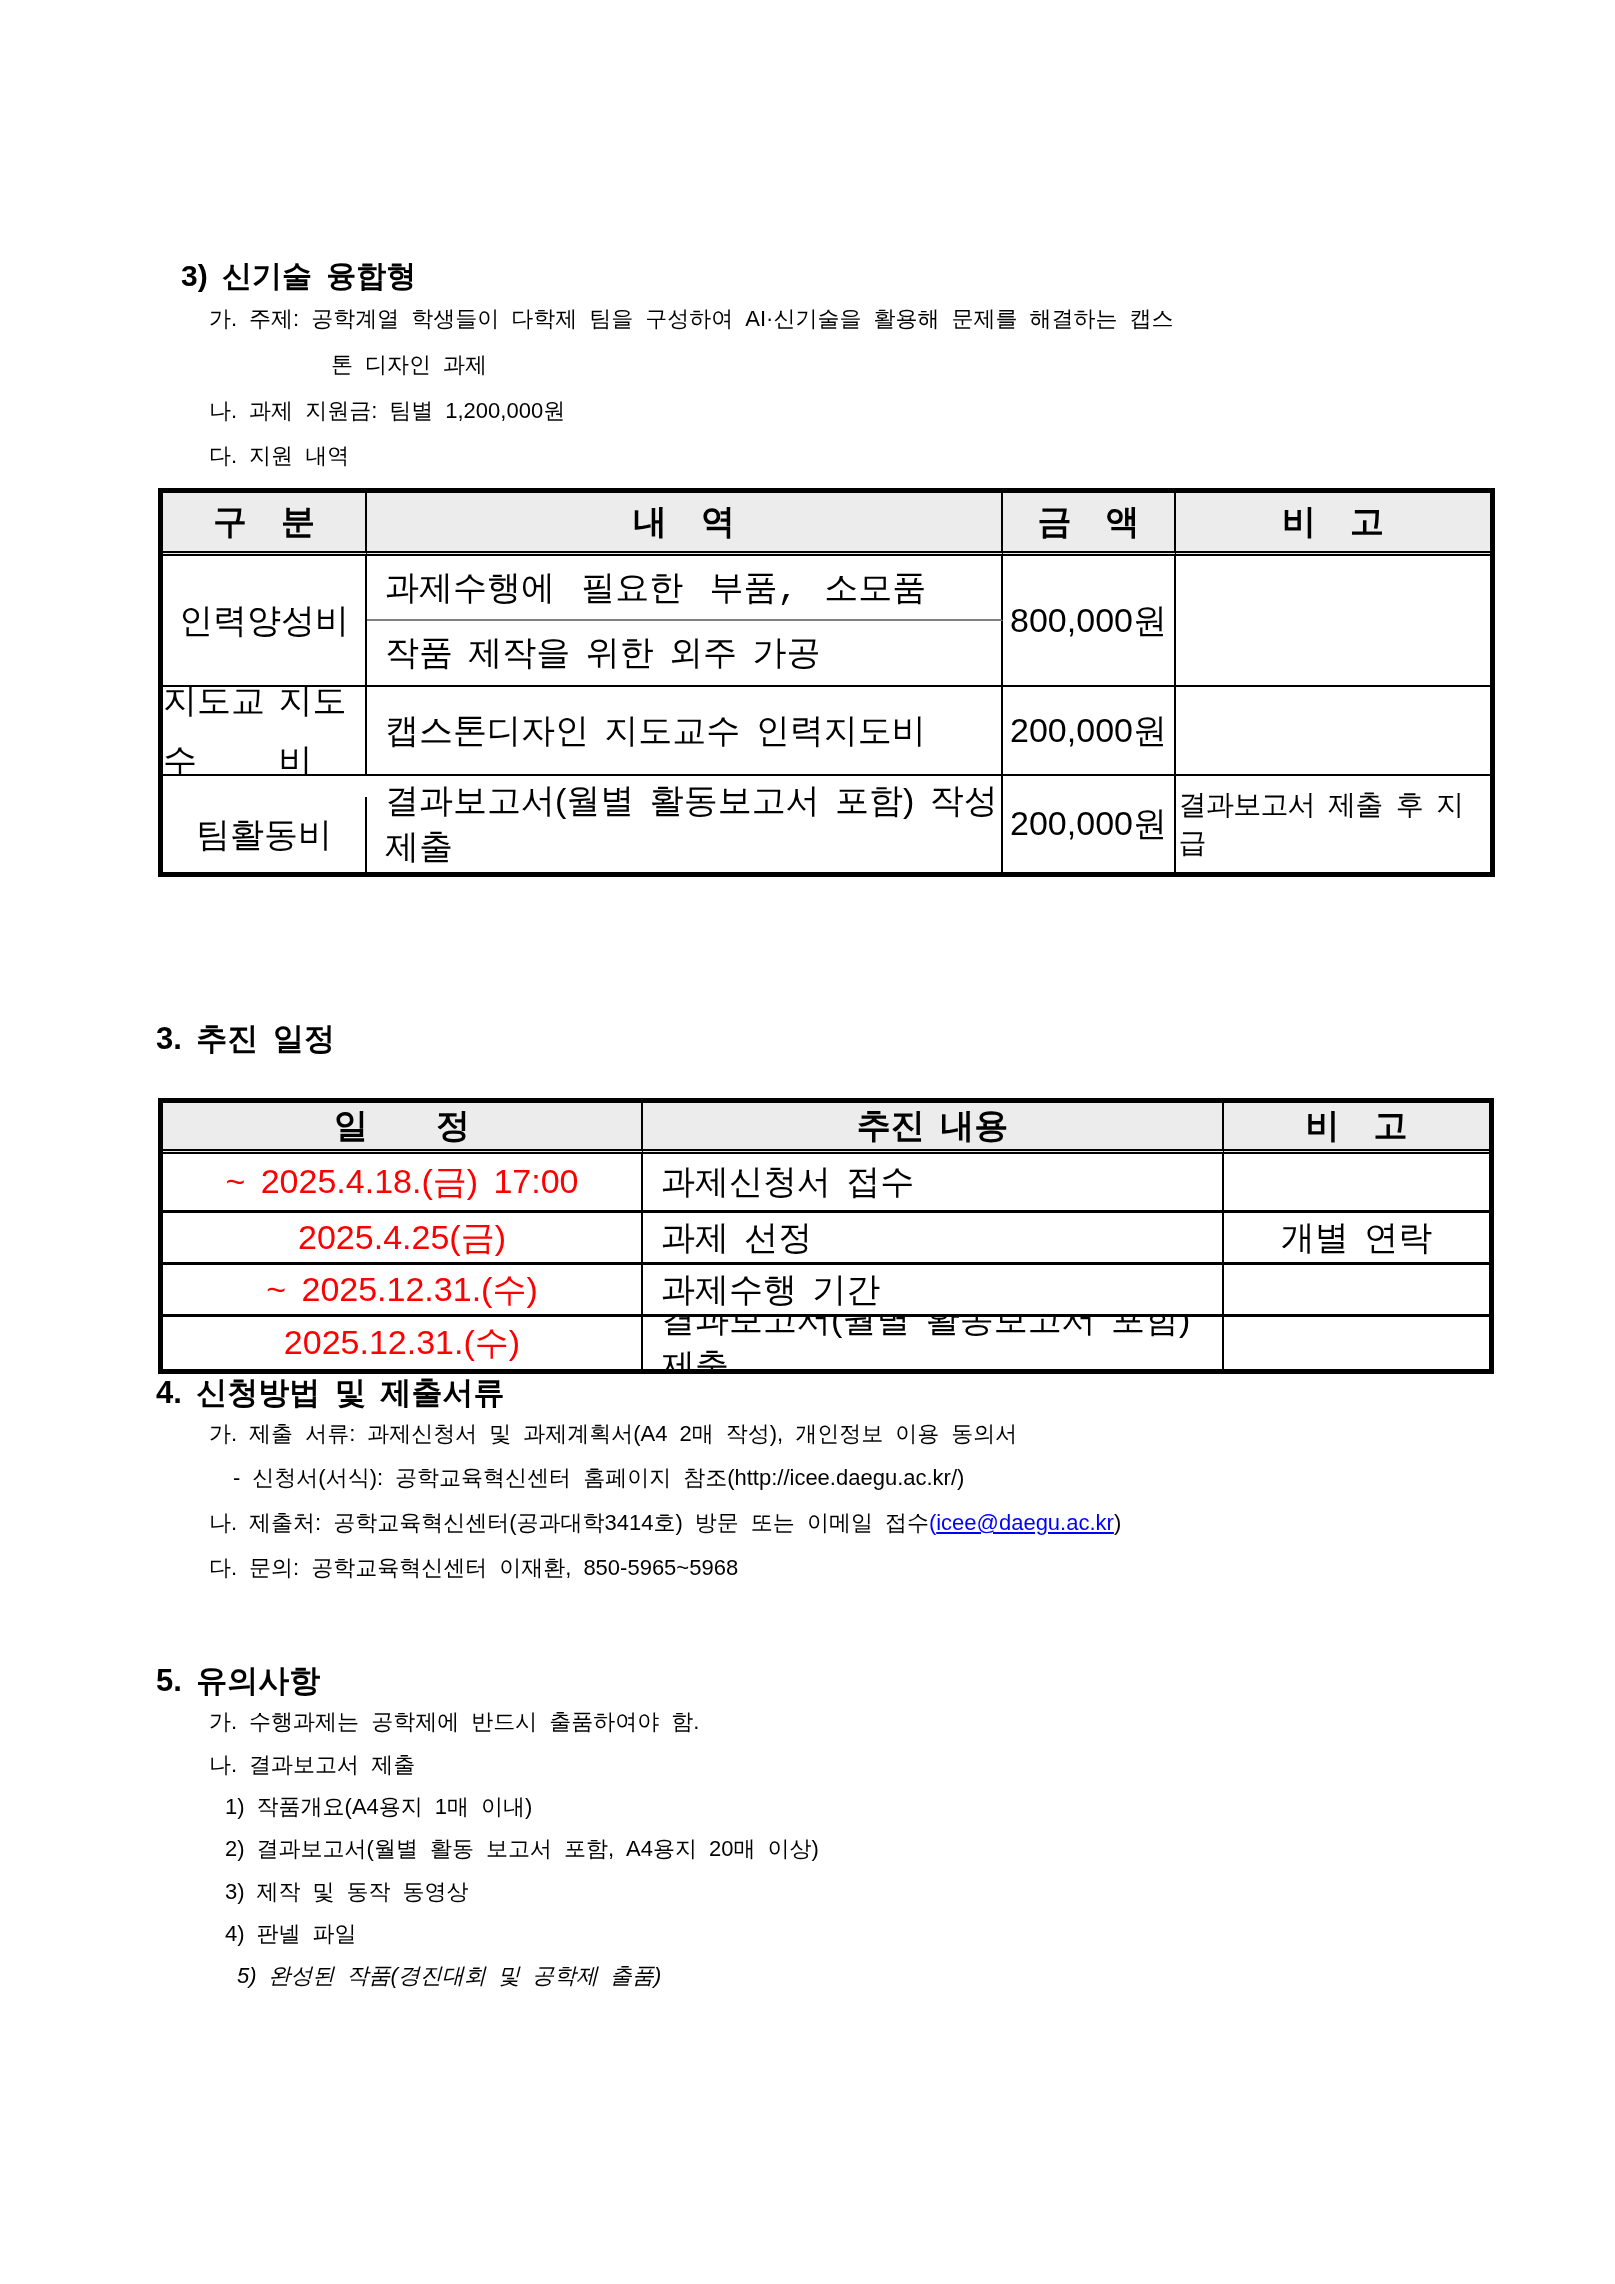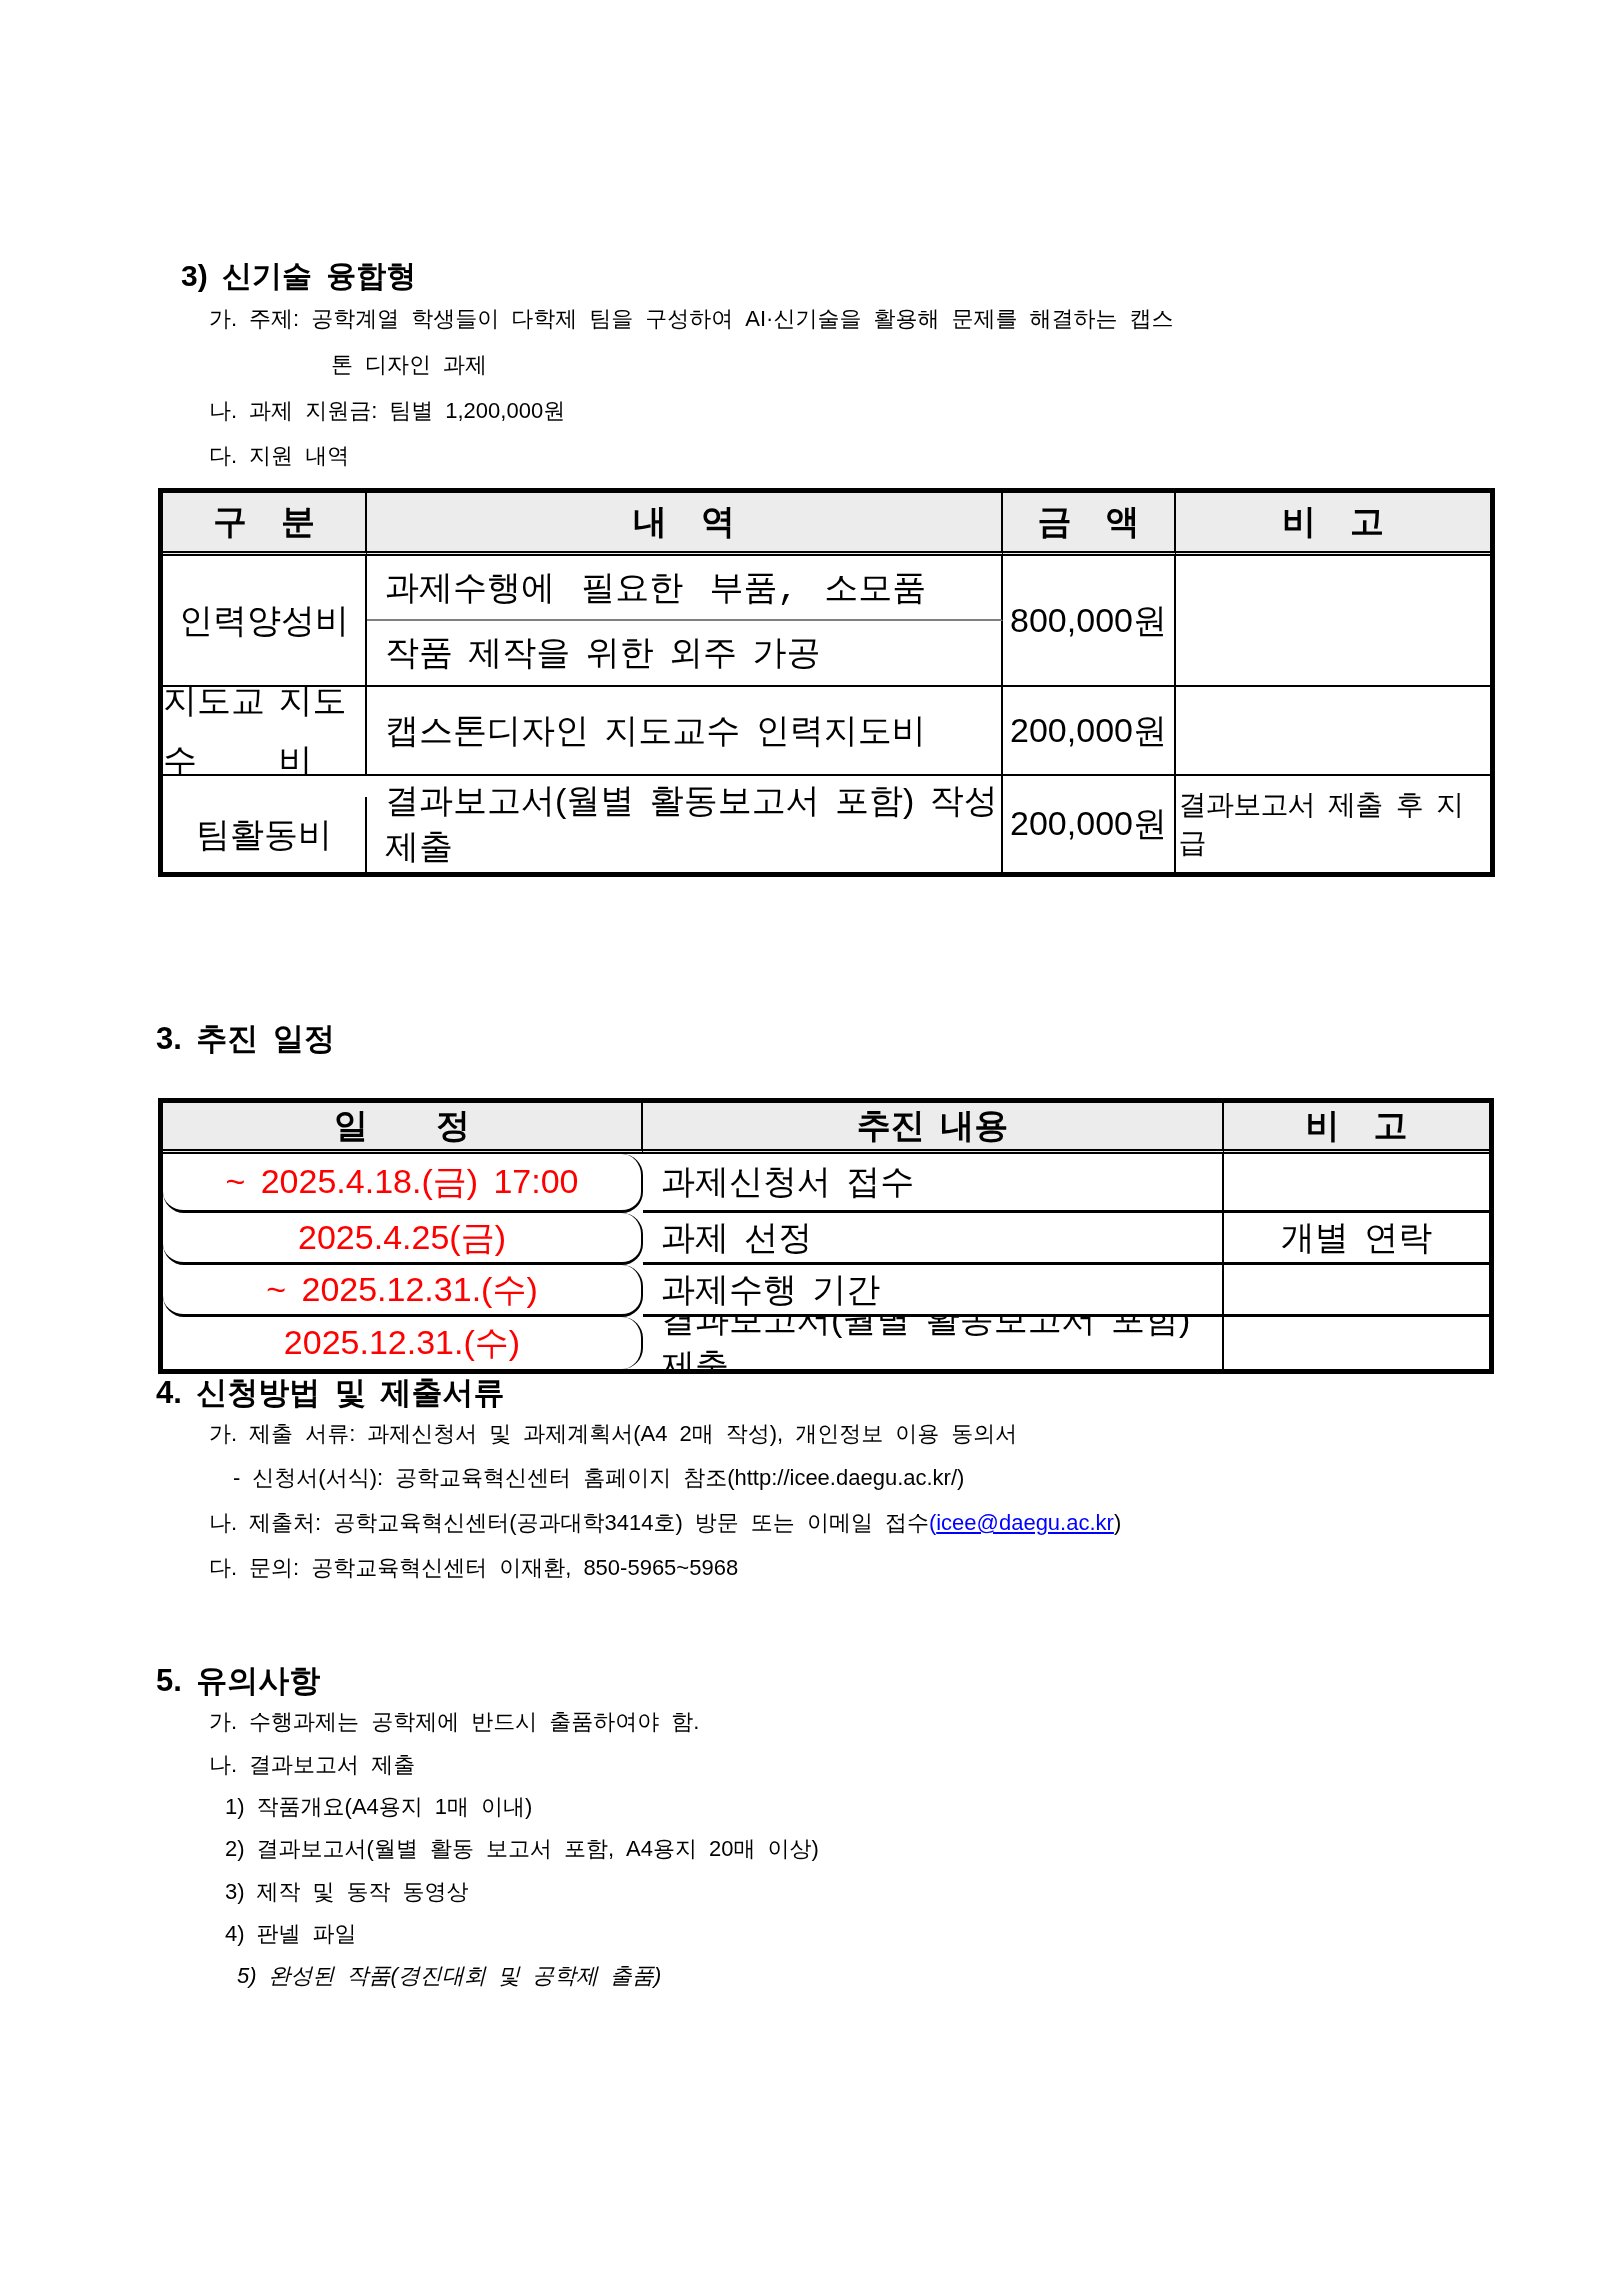--- a/index.html
+++ b/index.html
@@ -33,21 +33,21 @@
     box-sizing:border-box;display:flex;align-items:center;justify-content:center;
     font-size:34px;word-spacing:5.9px;background:#fff;overflow:hidden;
   }
   .cell.left{justify-content:flex-start;padding-left:18px;}
   .cell.hcell{background:#ececec;font-weight:bold;border-bottom:5.9px double #000;}
   .vline{border-right:2px solid #000;}
   .hline{border-bottom:2.6px solid #000;}
   .hline5{border-bottom:3.3px solid #000;}
   .grayline{border-bottom:2.6px solid #808080;}
   .two-line{flex-direction:row;line-height:1.75;}
-  .red{color:#ff0000;border-radius:21px;}
+  .red{color:#ff0000;}
   .tight{letter-spacing:-0.7px;font-size:28px;padding-left:2.6px;padding-right:1.3px;}
   .link{color:#0000ff;text-decoration:underline;cursor:pointer;}
   .blue{color:#0000ff;}
 </style>
 </head>
 <body>
 
 <div class="abs sub-hd" style="left:181px;top:259px;">3) 신기술 융합형</div>
 <div class="abs body-txt" style="left:209px;top:306px;">가. 주제: 공학계열 학생들이 다학제 팀을 구성하여 AI·신기술을 활용해 문제를 해결하는 캡스</div>
 <div class="abs body-txt" style="left:331px;top:352px;">톤 디자인 과제</div>

